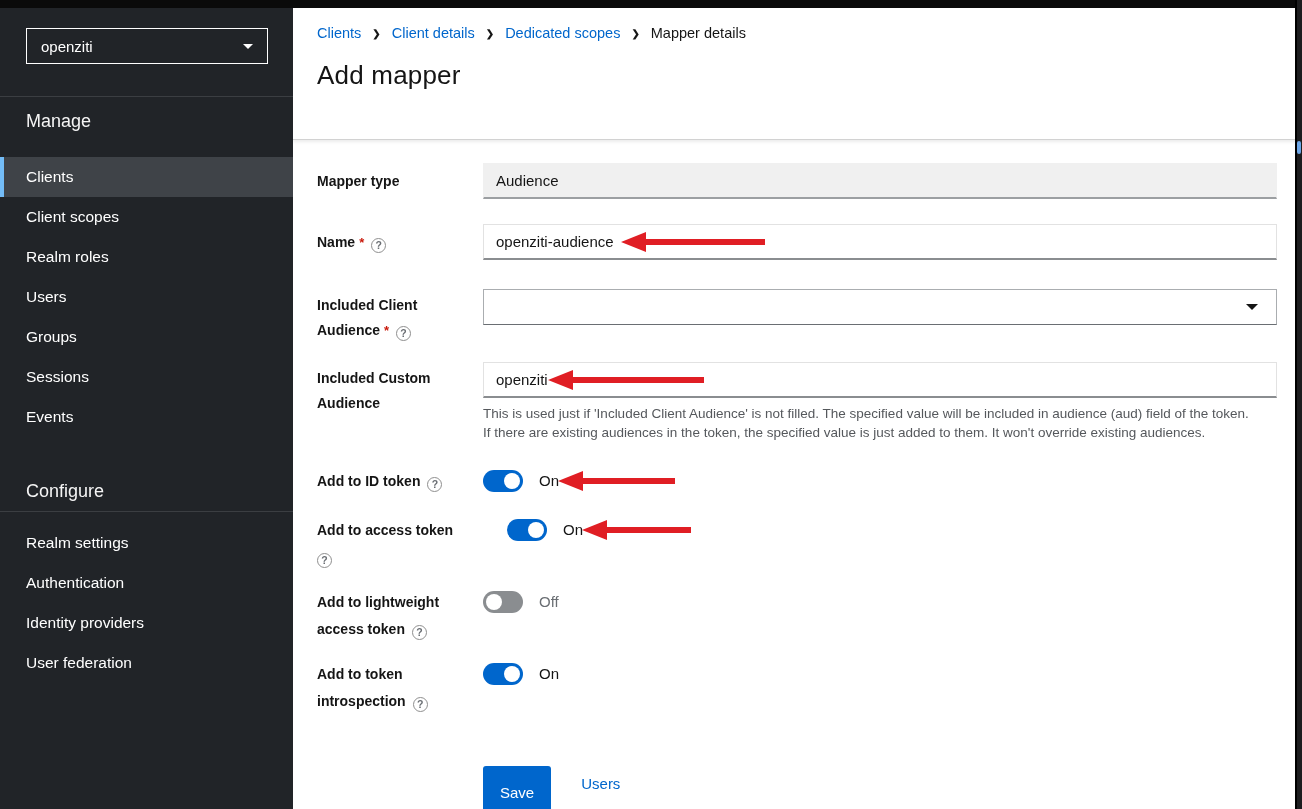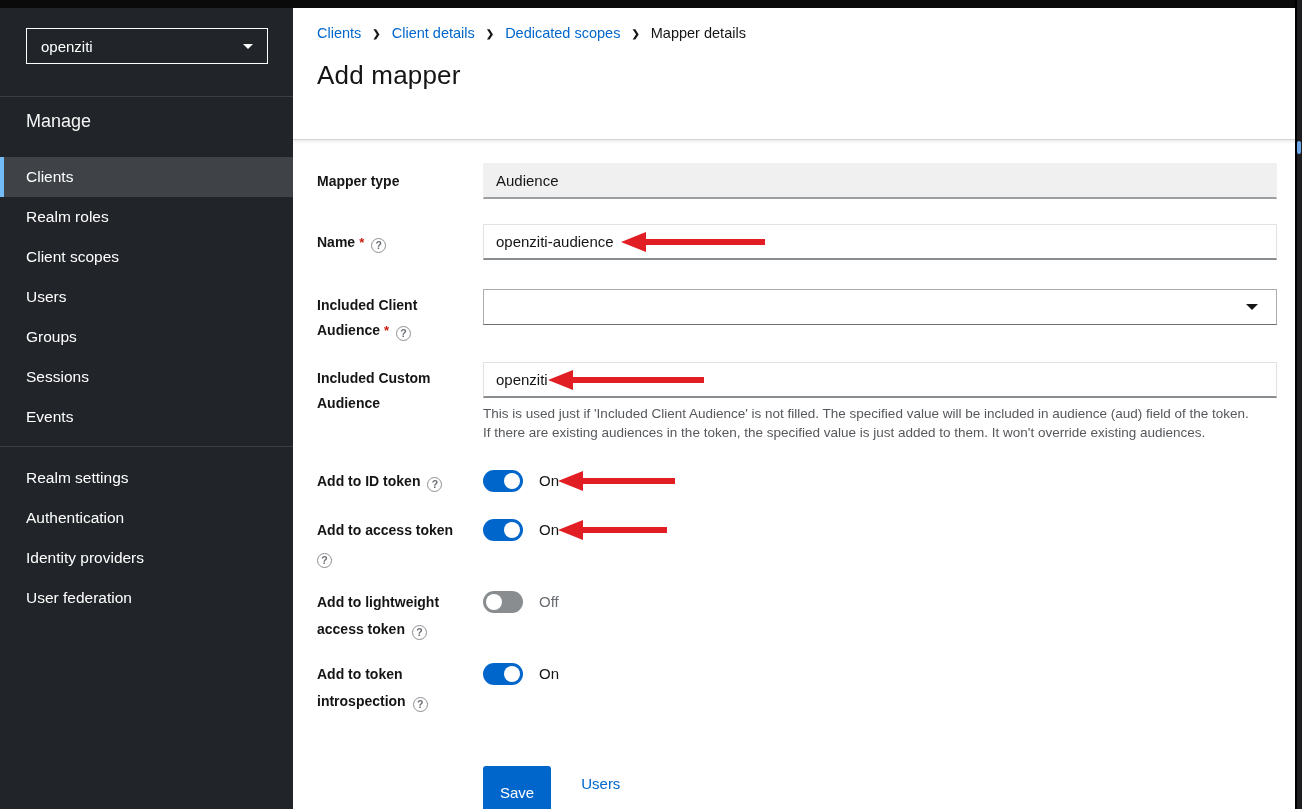--- a/index.html
+++ b/index.html
@@ -65,21 +65,21 @@
   .anno-arrow { position:absolute; display:flex; align-items:center; pointer-events:none; }
   .anno-arrow .head { width:0; height:0; border-top:10px solid transparent; border-bottom:10px solid transparent; border-right:25px solid #e01e24; }
   .anno-arrow .tail { height:6px; background:#e01e24; }
 
   
   .row-mapper-type { height:36px; margin-bottom:25px; }
   .row-name { height:36px; margin-bottom:29px; }
   .row-ica { height:36px; margin-bottom:37px; }
   .row-custom { margin-bottom:28px;justify-content:flex-end; }
   .row-toggle1 { height:22px; margin-bottom:27px; }
-  .row-toggle2 { height:22px; margin-bottom:50px; }
+  .row-toggle2 { height:22px; margin-bottom:50px;gap:24px; }
   .row-toggle3 { height:22px; margin-bottom:50px; }
   .row-toggle4 { height:22px; margin-bottom:81px; }
 
   .actions-row { display:flex; }
   .save-btn { height:52px; padding:0 17px; background:#0066cc; color:#fff; border:none; border-radius:3px; font-family:"Liberation Sans", sans-serif; font-size:15px; cursor:pointer; }
   .cancel-link { margin-left:30px; line-height:35px; color:#0066cc; font-size:15px; text-decoration:none; cursor:pointer; }
 
   
   .scroll-strip { position:absolute; right:0; top:0; width:7px; height:809px; background:#1d1d1f; border-left:2px solid #000; z-index:6; }
   .scroll-thumb { position:absolute; right:1px; top:141px; width:4px; height:13px; background:#6ea7e8; border-radius:2px; }
@@ -91,27 +91,28 @@
 
 <nav class="sidebar">
   <div class="realm-selector">
     <span>openziti</span>
     <span class="caret-down-white"></span>
   </div>
   <hr class="nav-divider">
   <div class="nav-section-title">Manage</div>
   <ul class="nav-list">
     <li class="nav-item active">Clients</li>
+    <li class="nav-item">Client scopes</li>
     <li class="nav-item">Realm roles</li>
-    <li class="nav-item">Client scopes</li>
     <li class="nav-item">Users</li>
     <li class="nav-item">Groups</li>
     <li class="nav-item">Sessions</li>
     <li class="nav-item">Events</li>
   </ul>
+  <div class="nav-section-title configure">Configure</div>
   <hr class="nav-divider2">
   <ul class="nav-list configure-list">
     <li class="nav-item">Realm settings</li>
     <li class="nav-item">Authentication</li>
     <li class="nav-item">Identity providers</li>
     <li class="nav-item">User federation</li>
   </ul>
 </nav>
 
 <main class="main">

